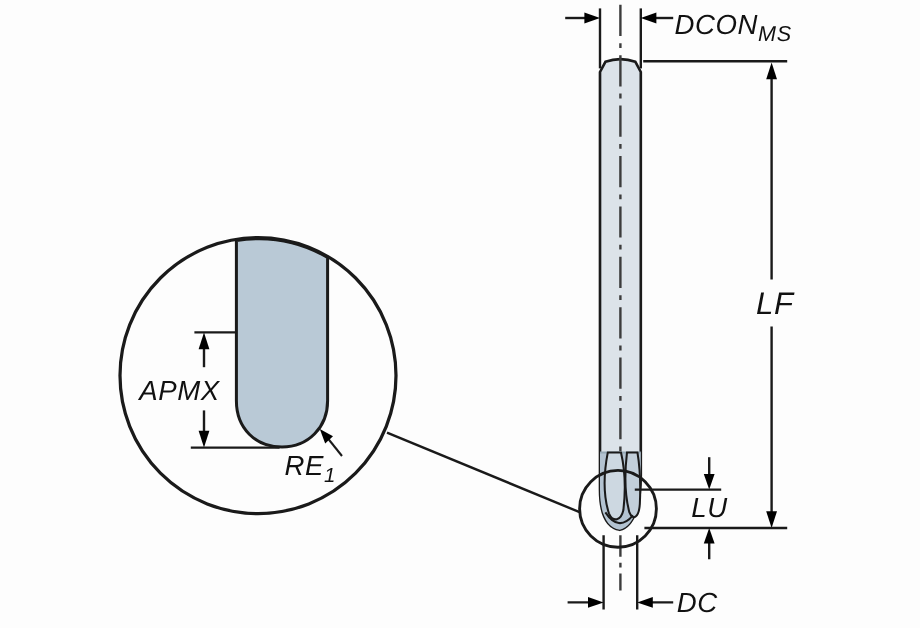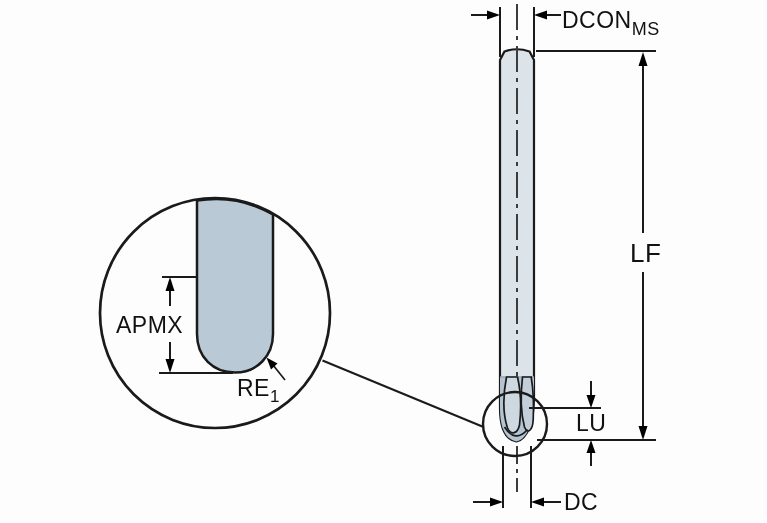--- a/index.html
+++ b/index.html
@@ -6,20 +6,21 @@
     margin: 0;
     padding: 0;
     background: #fdfdfd;
     font-family: "Liberation Sans", sans-serif;
   }
   .stage {
     position: relative;
     width: 767px;
     height: 523px;
     overflow: hidden;
+    font-style: italic;
   }
   svg { display: block; }
   .ln  { fill: none; stroke-width: 2; }
   .ln-thin { fill: none; stroke-width: 1.7; }
   .ah  { stroke: none; }
   text {
     font-family: "Liberation Sans", sans-serif;
     font-size: 23px;
     fill: #111111;
     letter-spacing: 0.5px;

